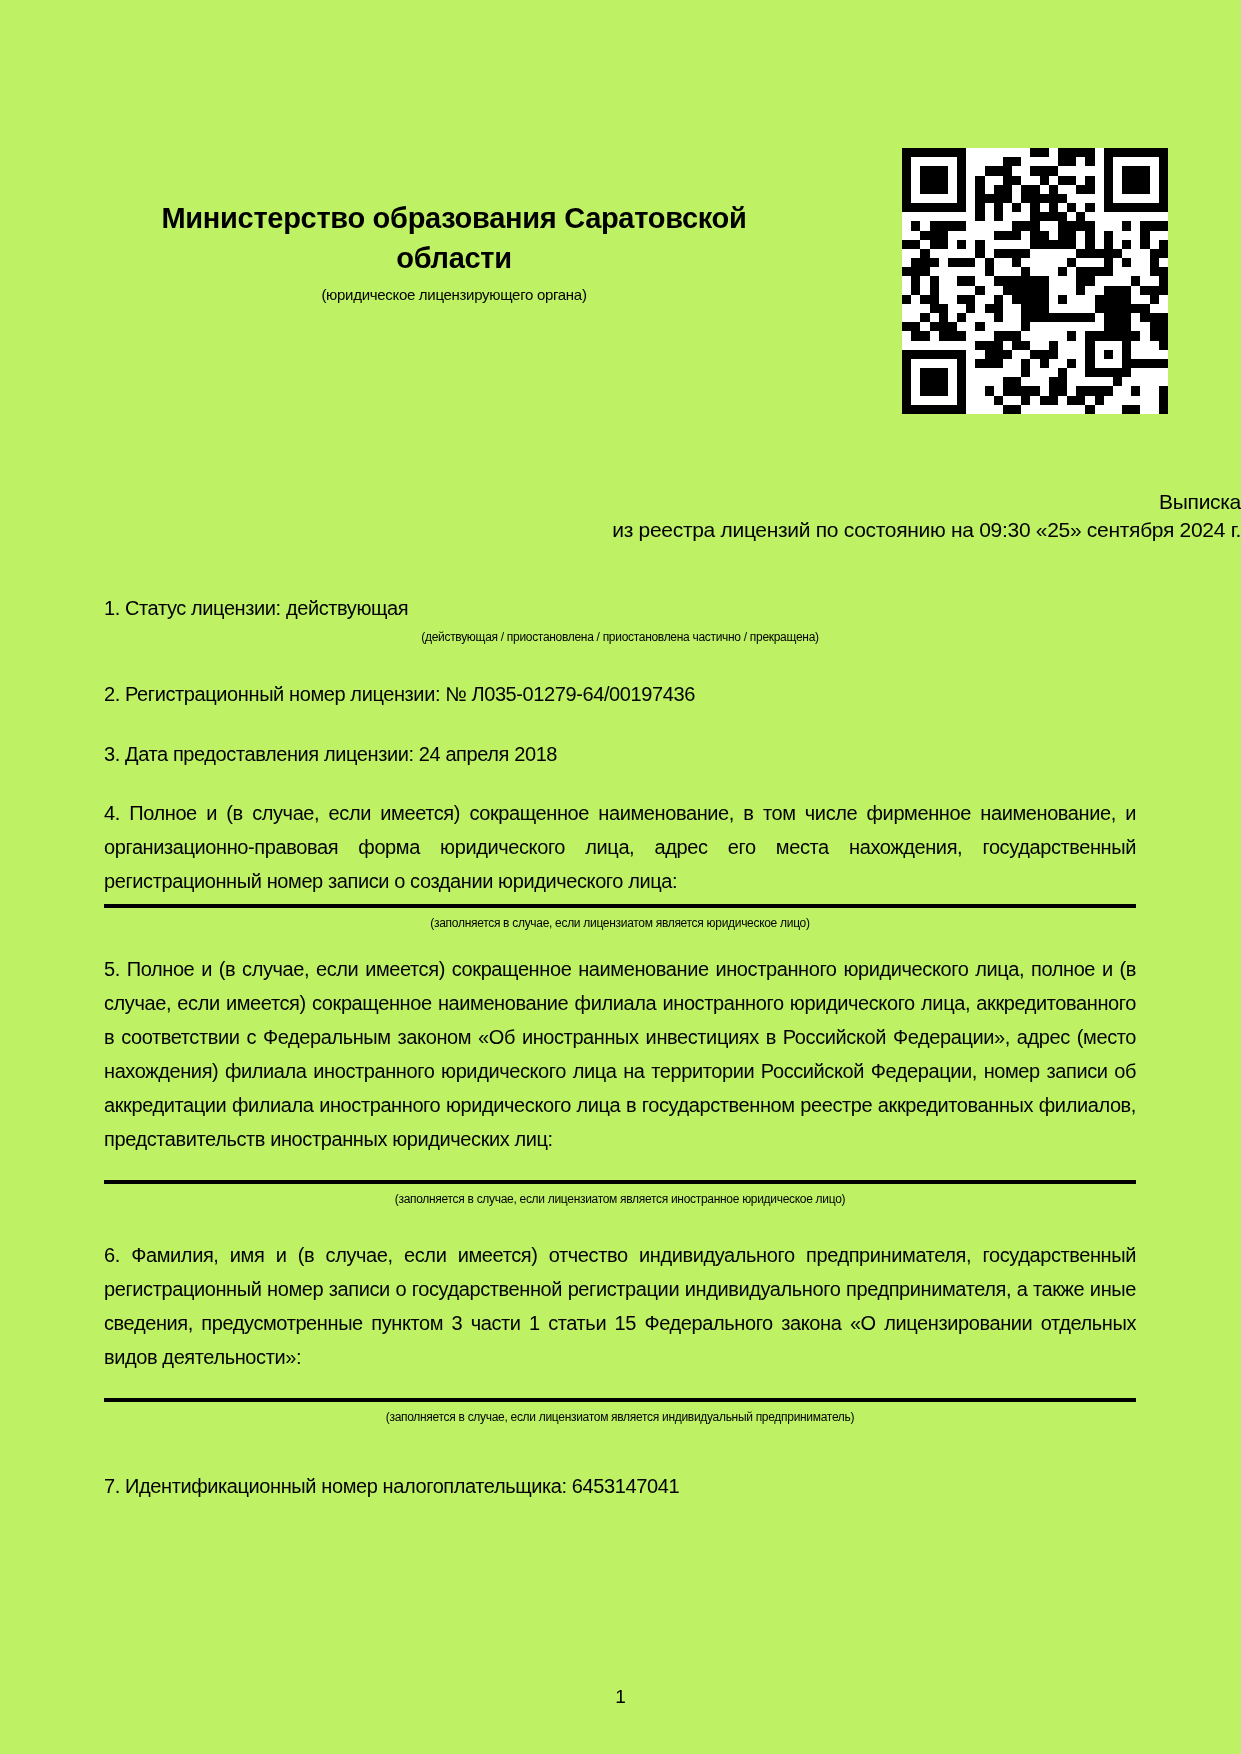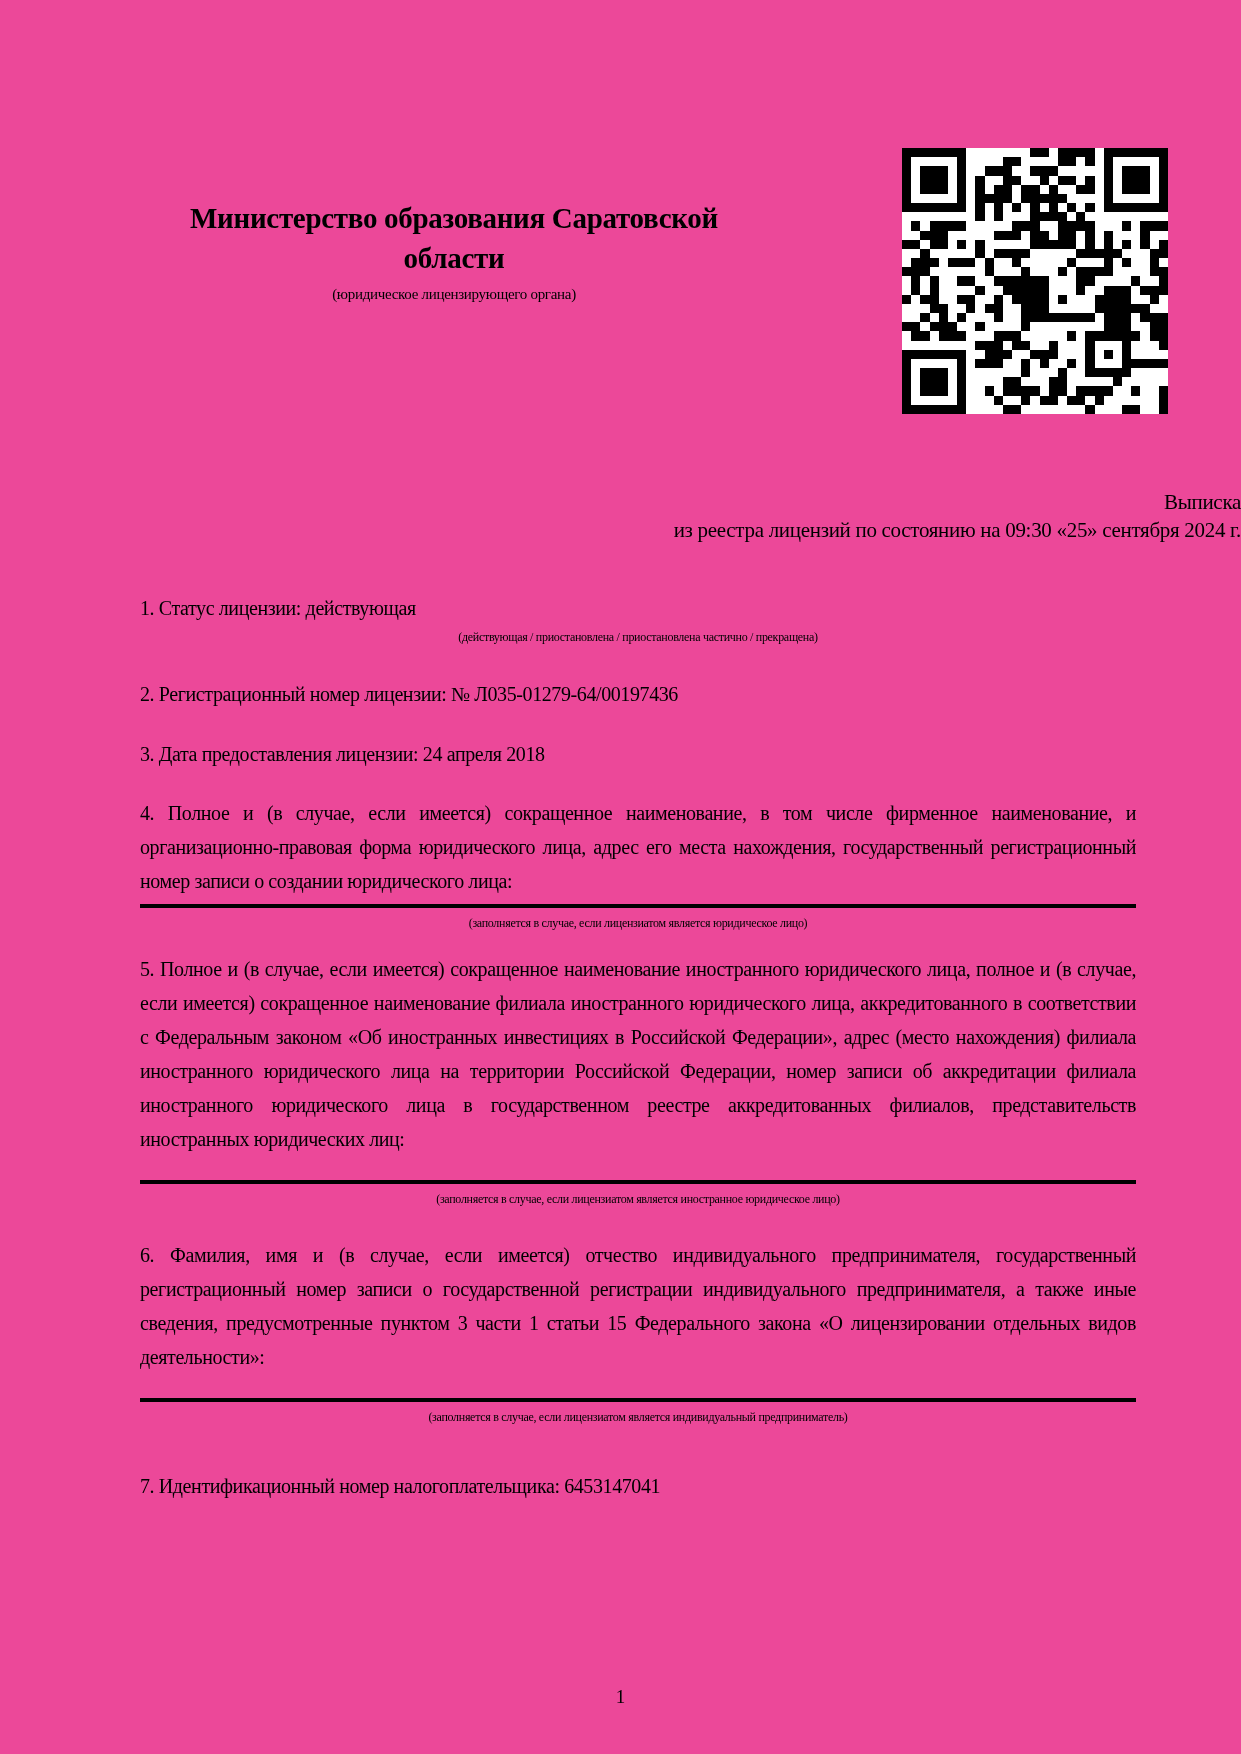--- a/index.html
+++ b/index.html
@@ -1,23 +1,23 @@
 <!DOCTYPE html>
 <html lang="ru"><head>
 <meta charset="utf-8">
 <style>
   html, body { margin: 0; padding: 0; background: #808080; }
   .page {
     position: relative;
     width: 1241px;
     height: 1754px;
     margin: 0 auto;
-    background: #ec4899;
+    background: #bef264;
     color: #000000;
-    font-family: Liberation Serif, serif;
+    font-family: Liberation Sans, sans-serif;
     overflow: hidden;
   }
   
   .header {
     display: flex;
     align-items: flex-start;
     padding: 148px 73px 0 104px;
   }
   .header-titles {
     width: 700px;
@@ -48,21 +48,20 @@
     text-align: right;
     font-size: 21px;
     line-height: 28px;
     letter-spacing: -0.3px;
   }
   
   .content {
     padding: 0 105px 0 104px;
     font-size: 20px;
     letter-spacing: -0.4px;
-    margin-left: 36px;
   }
   .line-item {
     margin-top: 32px;
     line-height: 28px;
   }
   .item-status { margin-top: 50px; }
   .small-caption {
     text-align: center;
     font-size: 12px;
     line-height: 21px;

